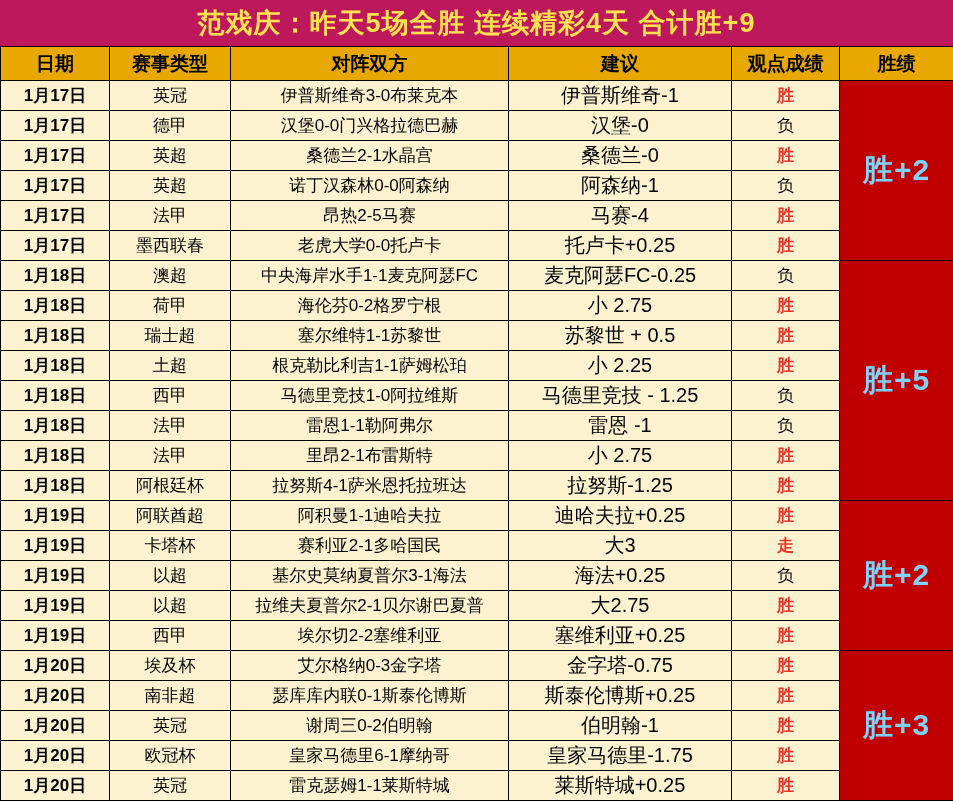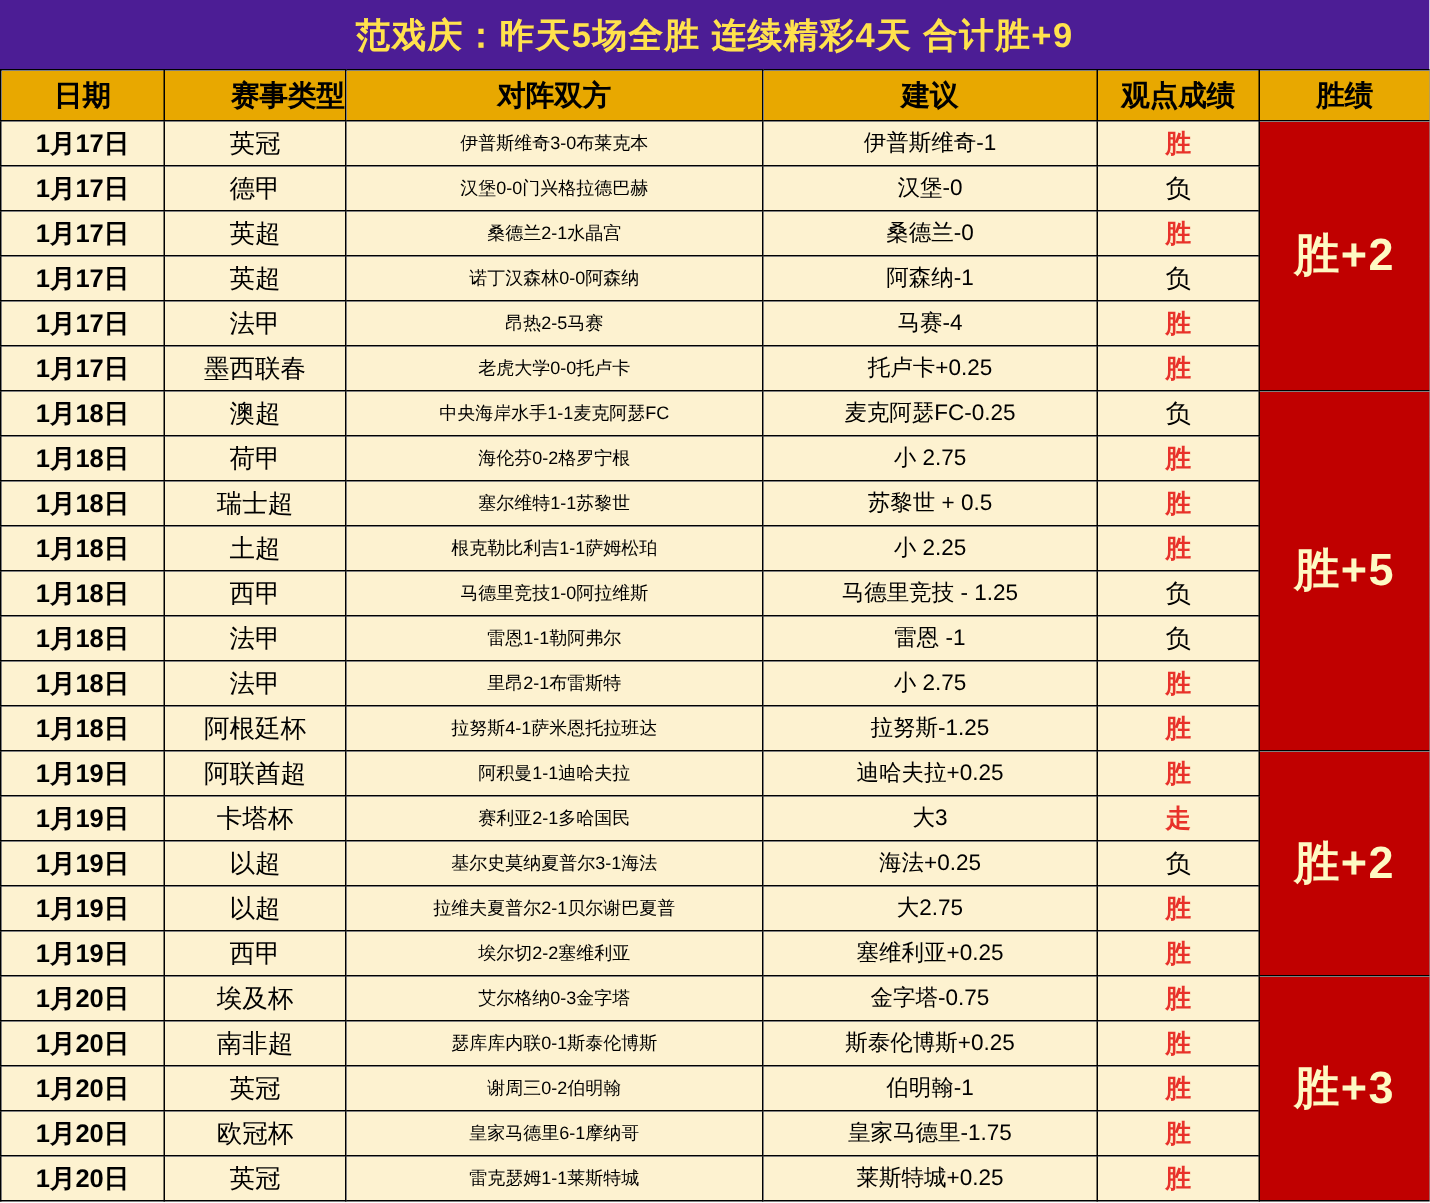--- a/index.html
+++ b/index.html
@@ -15,23 +15,23 @@
   }
   .sheet {
     width: 953px;
     height: 802px;
     box-sizing: border-box;
     display: flex;
     flex-direction: column;
     background: #ffffff;
   }
   .title-bar {
-    background: #4c1d95;
+    background: #be185d;
     color: #ffe24d;
-    font-size: 23px;
+    font-size: 27px;
     font-weight: bold;
     letter-spacing: 1px;
     text-align: center;
     height: 46px;
     line-height: 46px;
     white-space: nowrap;
     overflow: hidden;
   }
   table {
     border-collapse: collapse;
@@ -59,39 +59,39 @@
     height: 29px;
   }
   td.date-col { width: 108px; font-weight: bold; }
   td.type-col { width: 120px; }
   td.match-col { width: 277px; }
   td.advice-col { width: 222px; }
   td.result-col { width: 107px; }
   td.total-col { width: 113px; }
 
   th.date-col { width: 108px; margin-top: 28px; }
-  th.type-col { width: 120px; text-align: right; }
+  th.type-col { width: 120px; }
   th.match-col { width: 277px; margin-top: 48px; }
   th.advice-col { width: 222px; }
   th.result-col { width: 107px; }
   th.total-col { width: 113px; }
 
   td.result-win { color: #e8322a; font-weight: bold; }
   td.result-lose { color: #000000; }
   td.result-draw { color: #e8322a; font-weight: bold; }
 
   td.total-col {
     background: #c00000;
-    color: #fef9c3;
+    color: #7dd3fc;
     font-size: 30px;
     font-weight: bold;
     letter-spacing: 1px;
   }
-  td.match-col { font-size: 12px; }
-  td.advice-col { font-size: 15px; }
+  td.match-col { font-size: 17px; }
+  td.advice-col { font-size: 20px; }
 </style>
 </head>
 <body>
 
 <div class="sheet">
   <div class="title-bar">范戏庆：昨天5场全胜  连续精彩4天  合计胜+9</div>
   <table>
     <thead>
       <tr>
         <th class="date-col">日期</th>

